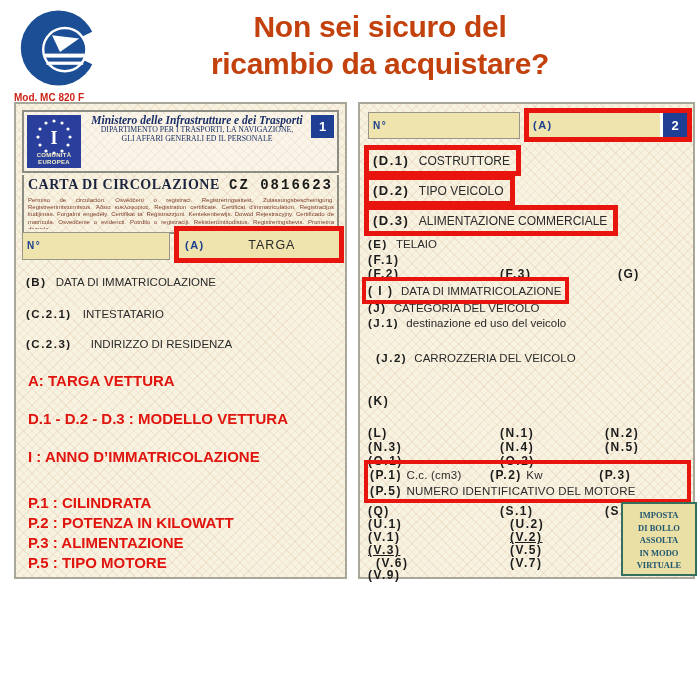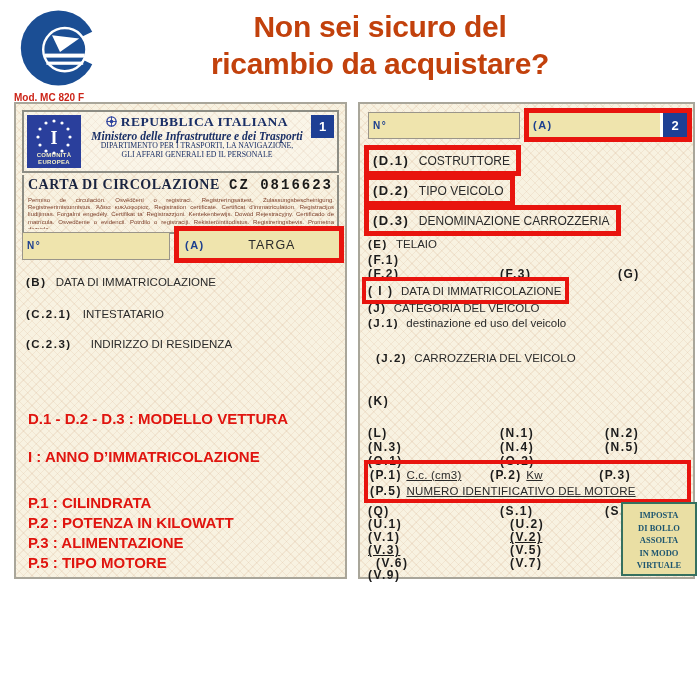--- a/index.html
+++ b/index.html
@@ -51,21 +51,21 @@
              font-size:6px;line-height:7.2px;color:#7d412c;text-align:justify;}
 
   .ann{position:absolute;left:12px;color:#e0150f;font-weight:bold;font-size:15px;white-space:nowrap;}
 
   .row-abs{position:absolute;white-space:nowrap;font-size:11.5px;}
   .row-abs .code{font-size:11.5px;}
 
   
   .rlabel-box{position:absolute;border:5px solid #e8140e;padding:1px 6px 2px 4px;white-space:nowrap;}
   .grid-cell{position:absolute;font-size:12px;font-weight:bold;letter-spacing:1.5px;color:#1c1c1c;white-space:nowrap;}
-  .grid-lbl{font-weight:normal;letter-spacing:.2px;font-size:11.5px;color:#2a2a2a;text-decoration:underline;}
+  .grid-lbl{font-weight:normal;letter-spacing:.2px;font-size:11.5px;color:#2a2a2a;}
 
   .p-redbox{position:absolute;left:4px;top:356px;width:327px;height:43px;border:4px solid #e8140e;box-sizing:border-box;}
   .stamp{position:absolute;right:-4px;bottom:1px;width:76px;height:74px;background:#eadfa4;
          border:2px solid #35705f;box-sizing:border-box;text-align:center;
          font-family:"Liberation Serif",serif;font-weight:bold;font-size:8.5px;line-height:12.5px;
          color:#1e5670;padding-top:5px;}
 
   .footer{position:absolute;left:0;top:607px;width:700px;text-align:center;color:#1d4f9e;
           font-weight:bold;font-size:31px;line-height:40px;letter-spacing:-.5px;}
 </style>
@@ -110,28 +110,20 @@
               <circle cx="19" cy="8" r="1.6"></circle>
           </g>
           <text x="27" y="29" text-anchor="middle" fill="#ffffff" font-size="18" font-weight="bold" font-family="Liberation Serif, serif">I</text>
         </svg>
         <div class="eu-text">
           <span>COMUNITÀ</span><br>
           <span>EUROPEA</span>
         </div>
       </div>
       <div class="hdr-text">
-        <div class="hdr-line1">
-          <svg width="11" height="11" viewBox="0 0 12 12" style="vertical-align:-1px">
-            <circle cx="6" cy="6" r="5" fill="none" stroke="#2a3f9c" stroke-width="1.4"></circle>
-            <circle cx="6" cy="6" r="2" fill="#2a3f9c"></circle>
-            <path d="M6 0.5 V11.5 M0.5 6 H11.5" stroke="#2a3f9c" stroke-width="1"></path>
-          </svg>
-          <span>REPUBBLICA ITALIANA</span>
-        </div>
         <div class="hdr-line2">Ministero delle Infrastrutture e dei Trasporti</div>
         <div class="hdr-line3">DIPARTIMENTO PER I TRASPORTI, LA NAVIGAZIONE,</div>
         <div class="hdr-line3">GLI AFFARI GENERALI ED IL PERSONALE</div>
       </div>
       <div class="page-num" style="right:3px;top:3px;">1</div>
     </div>
 
     <div class="carta-box">
       <div class="carta-row">
         <span class="carta-title">CARTA DI CIRCOLAZIONE</span>
@@ -155,20 +147,21 @@
     </div>
     <div class="row-abs" style="left:10px;top:204px;">
       <span class="code">(C.2.1)</span>
       <span class="lbl" style="margin-left:8px;">INTESTATARIO</span>
     </div>
     <div class="row-abs" style="left:10px;top:234px;">
       <span class="code">(C.2.3)</span>
       <span class="lbl" style="margin-left:8px;padding-left:8px;">INDIRIZZO DI RESIDENZA</span>
     </div>
 
+    <div class="ann" style="top:268px;">A: TARGA VETTURA</div>
     <div class="ann" style="top:306px;">D.1 - D.2 - D.3 : MODELLO VETTURA</div>
     <div class="ann" style="top:344px;">I : ANNO D’IMMATRICOLAZIONE</div>
     <div class="ann" style="top:390px;">P.1 : CILINDRATA</div>
     <div class="ann" style="top:410px;">P.2 : POTENZA IN KILOWATT</div>
     <div class="ann" style="top:430px;">P.3 : ALIMENTAZIONE</div>
     <div class="ann" style="top:450px;">P.5 :  TIPO MOTORE</div>
   </div>
 
   <div class="panel panel-right">
 
@@ -186,21 +179,21 @@
     <div class="rlabel-box" style="left:4px;top:41px;">
       <span class="code" style="font-size:13px;">(D.1)</span>
       <span class="lbl" style="font-size:12px;margin-left:5px;">COSTRUTTORE</span>
     </div>
     <div class="rlabel-box" style="left:4px;top:71px;">
       <span class="code" style="font-size:13px;">(D.2)</span>
       <span class="lbl" style="font-size:12px;margin-left:5px;">TIPO VEICOLO</span>
     </div>
     <div class="rlabel-box" style="left:4px;top:101px;">
       <span class="code" style="font-size:13px;">(D.3)</span>
-      <span class="lbl" style="font-size:12px;margin-left:5px;">DENOMINAZIONE CARROZZERIA</span>
+      <span class="lbl" style="font-size:12px;margin-left:5px;">ALIMENTAZIONE COMMERCIALE</span>
     </div>
 
     <div class="row-abs" style="left:8px;top:134px;">
       <span class="code">(E)</span>
       <span class="lbl" style="margin-left:5px;">TELAIO</span>
     </div>
     <div class="grid-cell" style="left:8px;top:149px;">(F.1)</div>
     <div class="grid-cell" style="left:8px;top:163px;">(F.2)</div>
     <div class="grid-cell" style="left:140px;top:163px;">(F.3)</div>
     <div class="grid-cell" style="left:258px;top:163px;">(G)</div>

